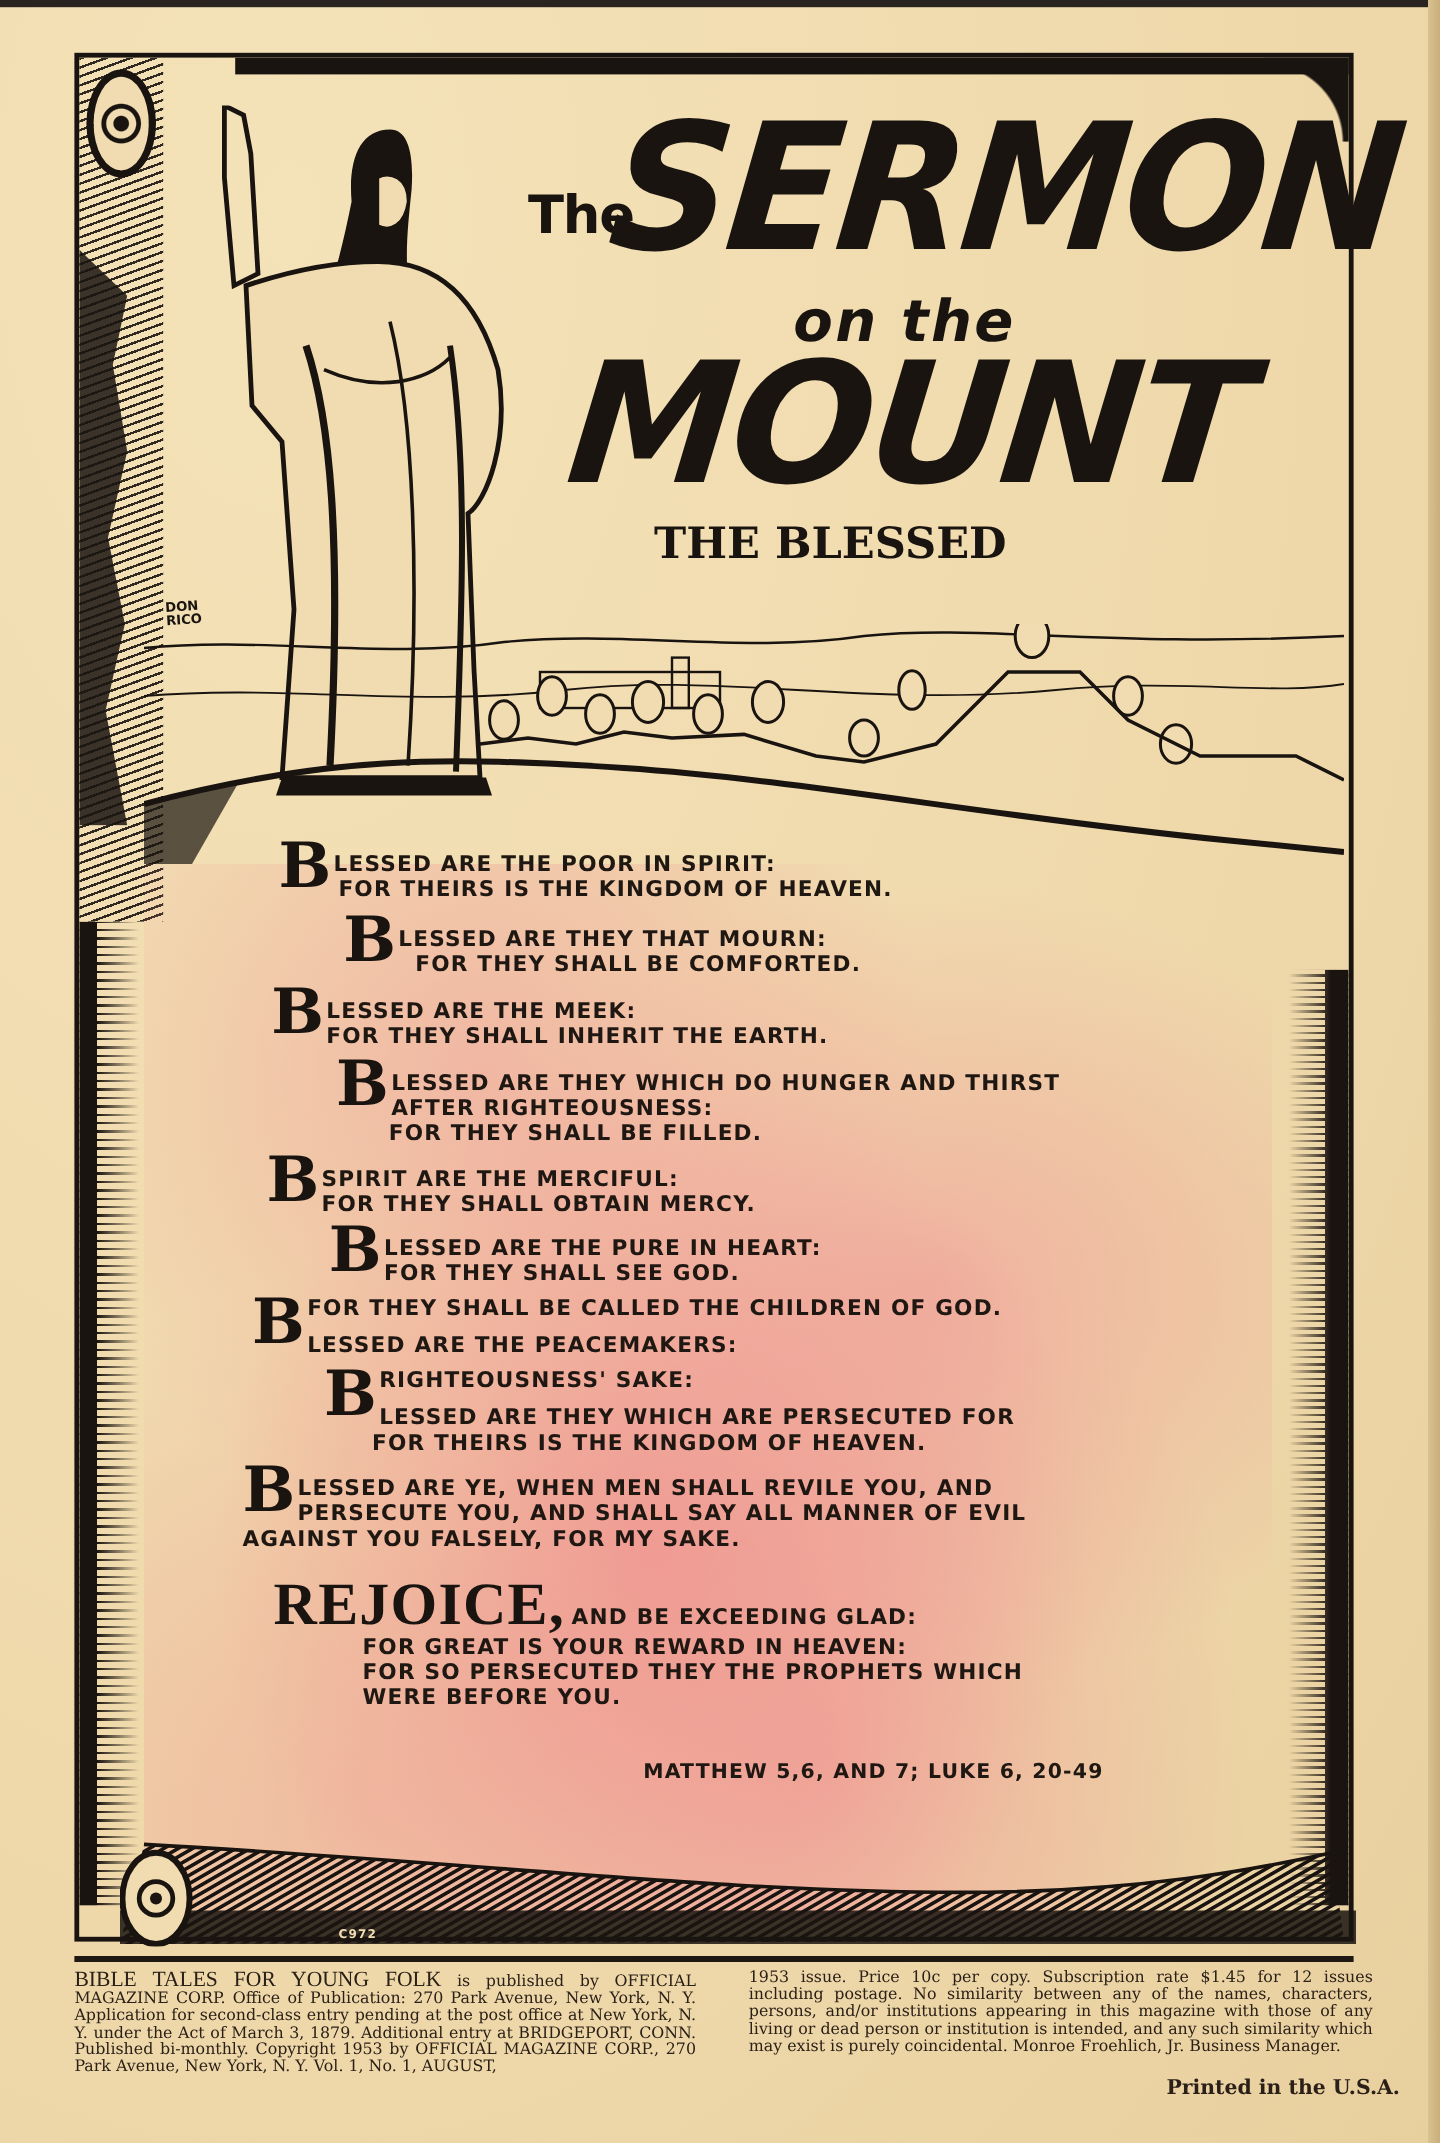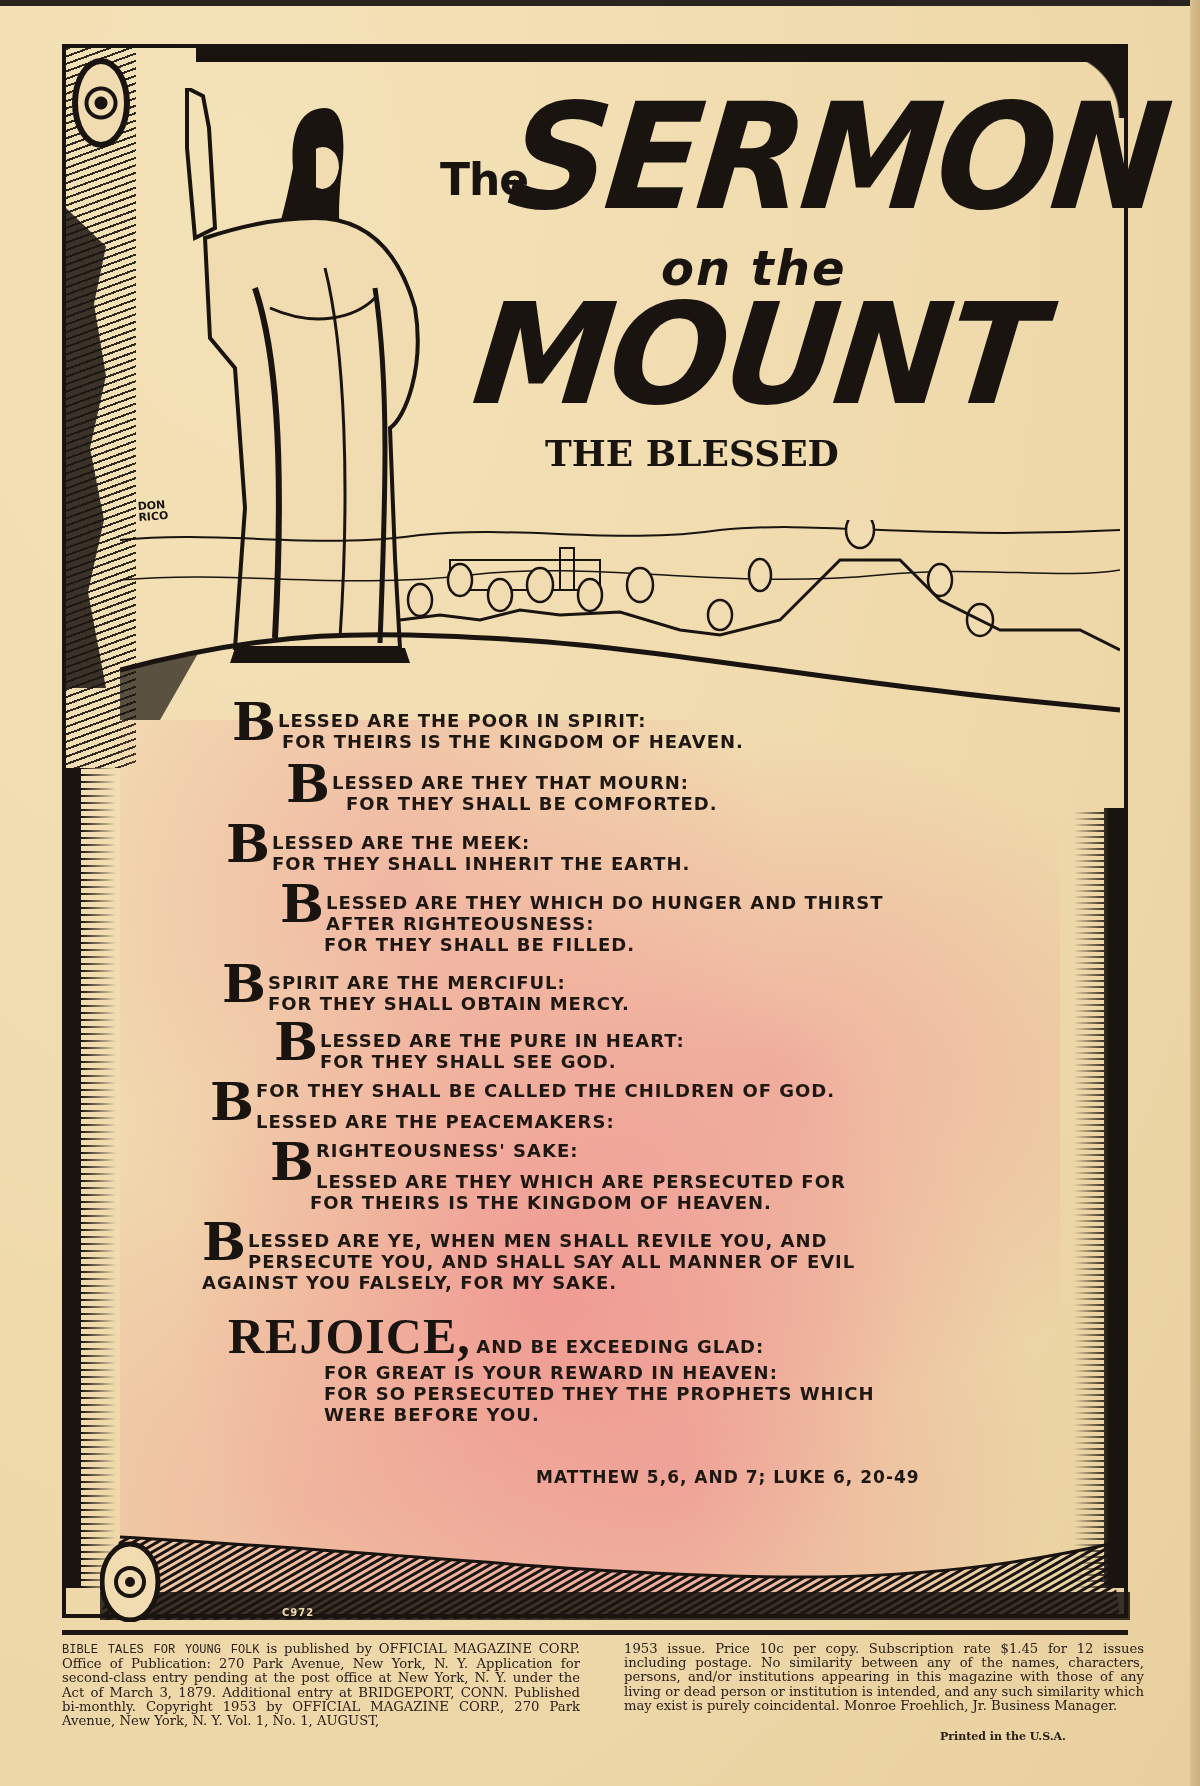--- a/index.html
+++ b/index.html
@@ -127,21 +127,21 @@
   }
   .beatitude .line { font-size: 18px; line-height: 21px; letter-spacing: 1px; white-space: nowrap; display: block; }
   .beatitude .line.first { padding-top: 10px; }
 
   .rejoice { position: absolute; left: 228px; top: 1310px; font-family: "DejaVu Sans", sans-serif; font-weight: bold; color: #1f1712; }
   .rejoice .big {
     font-family: Liberation Serif, serif; font-weight: bold; font-size: 50px; letter-spacing: 1px;
     color: #1a1410; line-height: 52px;
   }
   .rejoice .tail { font-size: 18px; letter-spacing: 1px; }
-  .rejoice .line { font-size: 18px; line-height: 21px; letter-spacing: 1px; display: block; white-space: nowrap; margin-left: 96px; }
+  .rejoice .line { font-size: 18px; line-height: 21px; letter-spacing: 1px; display: block; white-space: nowrap; margin-left: 74px; }
 
   .reference {
     position: absolute; left: 536px; top: 1467px;
     font-family: "DejaVu Sans", sans-serif; font-weight: bold; font-size: 17px; letter-spacing: 1px; color: #1f1712;
   }
 
   
   .scroll-roll {
     position: absolute; left: 100px; top: 1532px; width: 1030px; height: 90px;
   }
@@ -153,23 +153,23 @@
   
   .footer-rule {
     position: absolute; left: 62px; top: 1630px; width: 1066px; height: 5px; background: #1f1712;
   }
   .footer-col {
     position: absolute; top: 1642px; font-family: "DejaVu Serif", serif; font-size: 13.2px;
     line-height: 14.2px; color: #2a2018; text-align: justify;
   }
   .footer-col.left { left: 62px; width: 518px; }
   .footer-col.right { left: 624px; width: 520px; }
-  .footer-col .strong { font-family: Liberation Mono, monospace; font-size: 12px; }
+  .footer-col .strong { font-family: Liberation Serif, serif; font-size: 18px; }
   .printed {
-    position: absolute; left: 940px; top: 1730px; font-family: "DejaVu Serif", serif; font-size: 11px; font-weight: bold; color: #2a2018;
+    position: absolute; left: 972px; top: 1730px; font-family: "DejaVu Serif", serif; font-size: 17px; font-weight: bold; color: #2a2018;
   }
 </style>
 </head>
 <body>
 
 <div class="page">
   <div class="page-top-edge"></div>
   <div class="page-right-edge"></div>
 
   <div class="frame">

